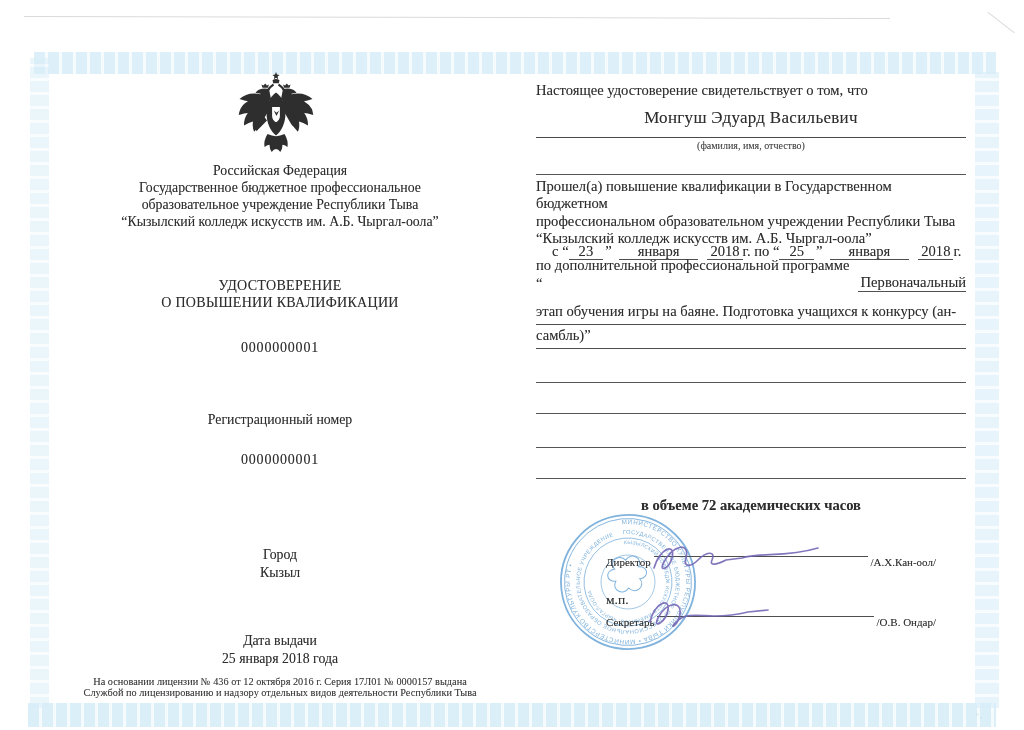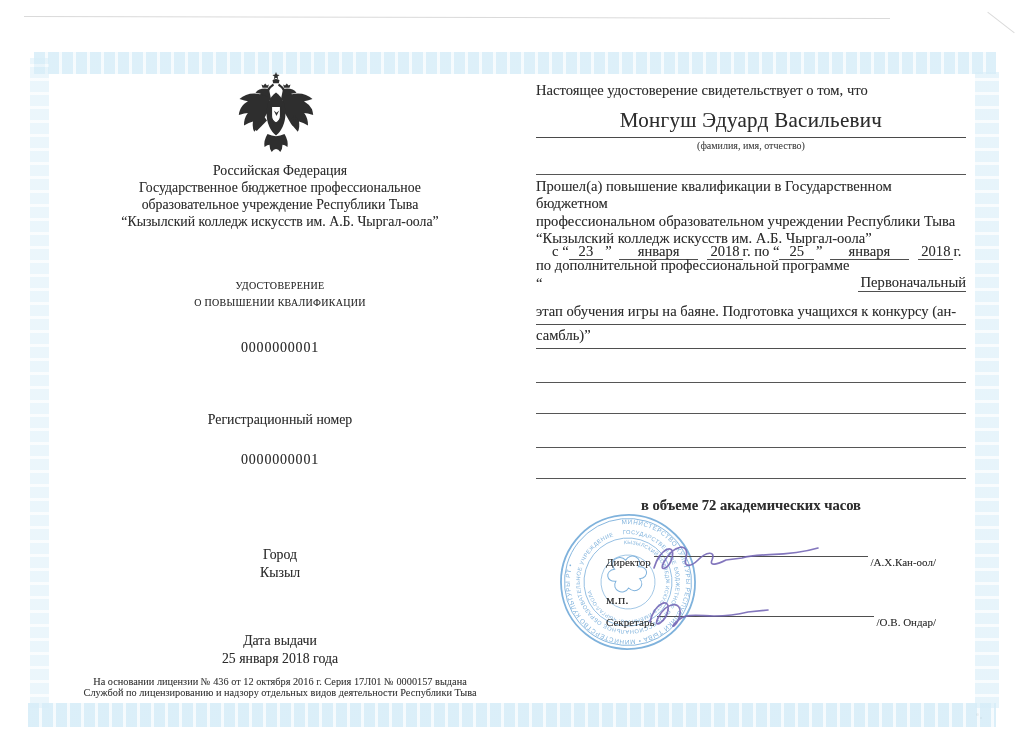--- a/index.html
+++ b/index.html
@@ -6,29 +6,29 @@
   .page{position:relative;width:1024px;height:730px;background:#ffffff;overflow:hidden;
         font-family:"Liberation Serif","DejaVu Serif",serif;color:#2d2d2d;}
   .abs{position:absolute;}
   .txt{text-shadow:0 0 .5px rgba(50,50,50,.35);}
   
   .h-band{background:repeating-linear-gradient(90deg,#d7edf8 0 11px,#f4fafd 11px 14px);}
   .v-band{background:repeating-linear-gradient(0deg,#d7edf8 0 11px,#f4fafd 11px 14px);}
   
   .lcol{left:55px;width:450px;text-align:center;}
   .org{top:162px;font-size:13.8px;line-height:17px;}
-  .title{top:278px;font-size:10px;line-height:16.5px;letter-spacing:.3px;}
+  .title{top:278px;font-size:14px;line-height:16.5px;letter-spacing:.3px;}
   .num{font-size:14px;letter-spacing:.8px;}
   .lic{top:676px;font-size:10.3px;line-height:11px;color:#3a3a3a;}
   
   .rcol{left:536px;width:430px;}
   .body14{font-size:14.6px;line-height:17.4px;}
   .hr{border-bottom:1px solid #565656;height:8px;}
   .nameline{top:108px;height:29px;border-bottom:1px solid #4a4a4a;text-align:center;}
-  .holder{font-size:21px;letter-spacing:.3px;}
+  .holder{font-size:17px;letter-spacing:.3px;}
   .caption{top:140px;text-align:center;font-size:10px;color:#474747;}
   .u{border-bottom:1px solid #4f4f4f;}
   .day{padding:0 10px;}
   .mon{padding:0 19px;margin-left:7px;}
   .yr{padding:0 3px;margin-left:9px;}
   .qr{margin-left:2px;}
   .prog1{top:271px;height:21px;display:flex;align-items:flex-end;}
   .fillu{flex:1;border-bottom:1px solid #4f4f4f;padding-left:3px;}
   .ruled-text{border-bottom:1px solid #4f4f4f;height:21px;}
   .sigrow{display:flex;align-items:flex-start;font-size:11px;}

